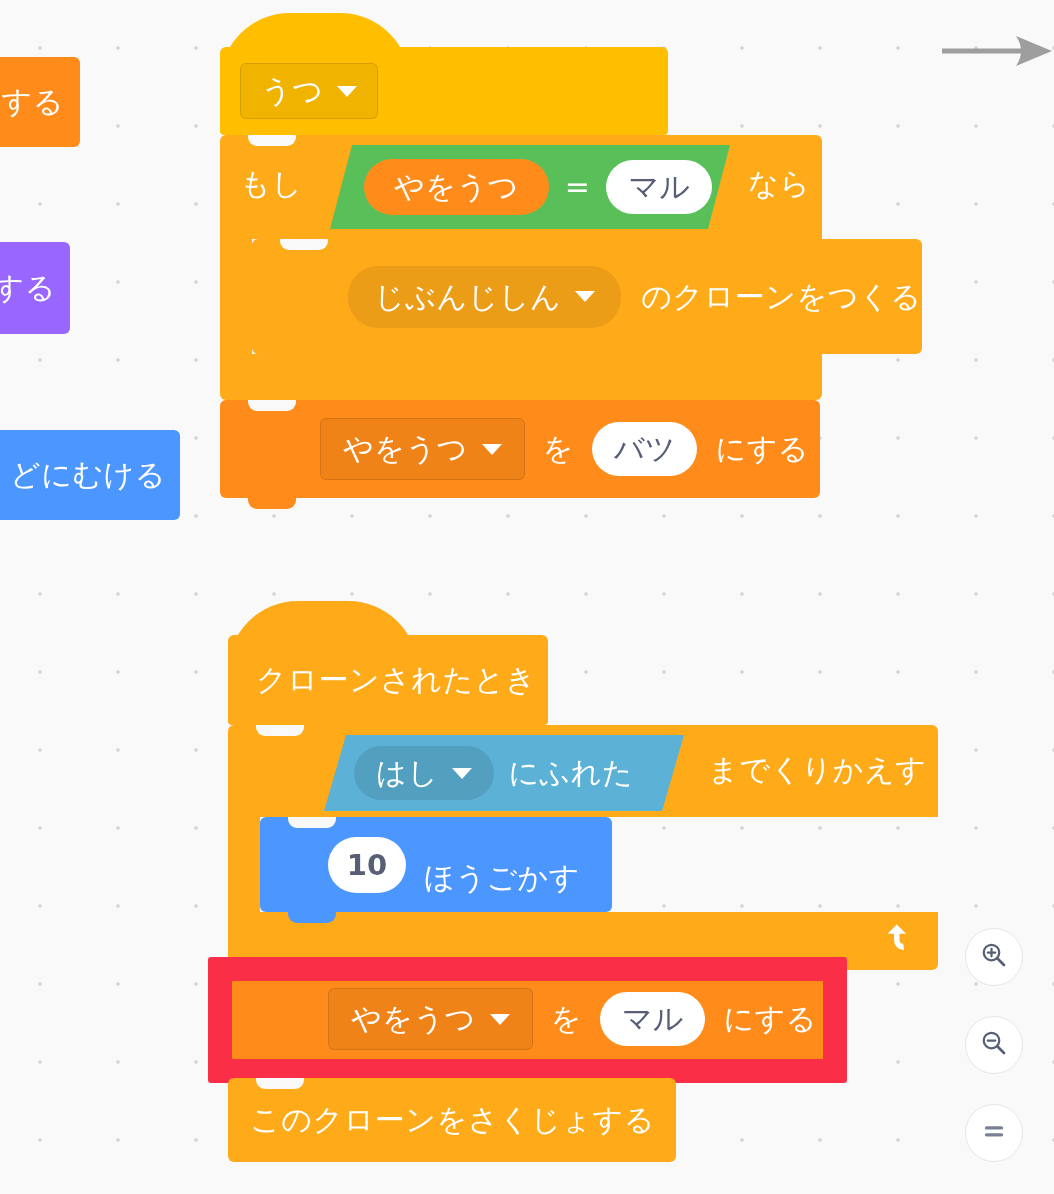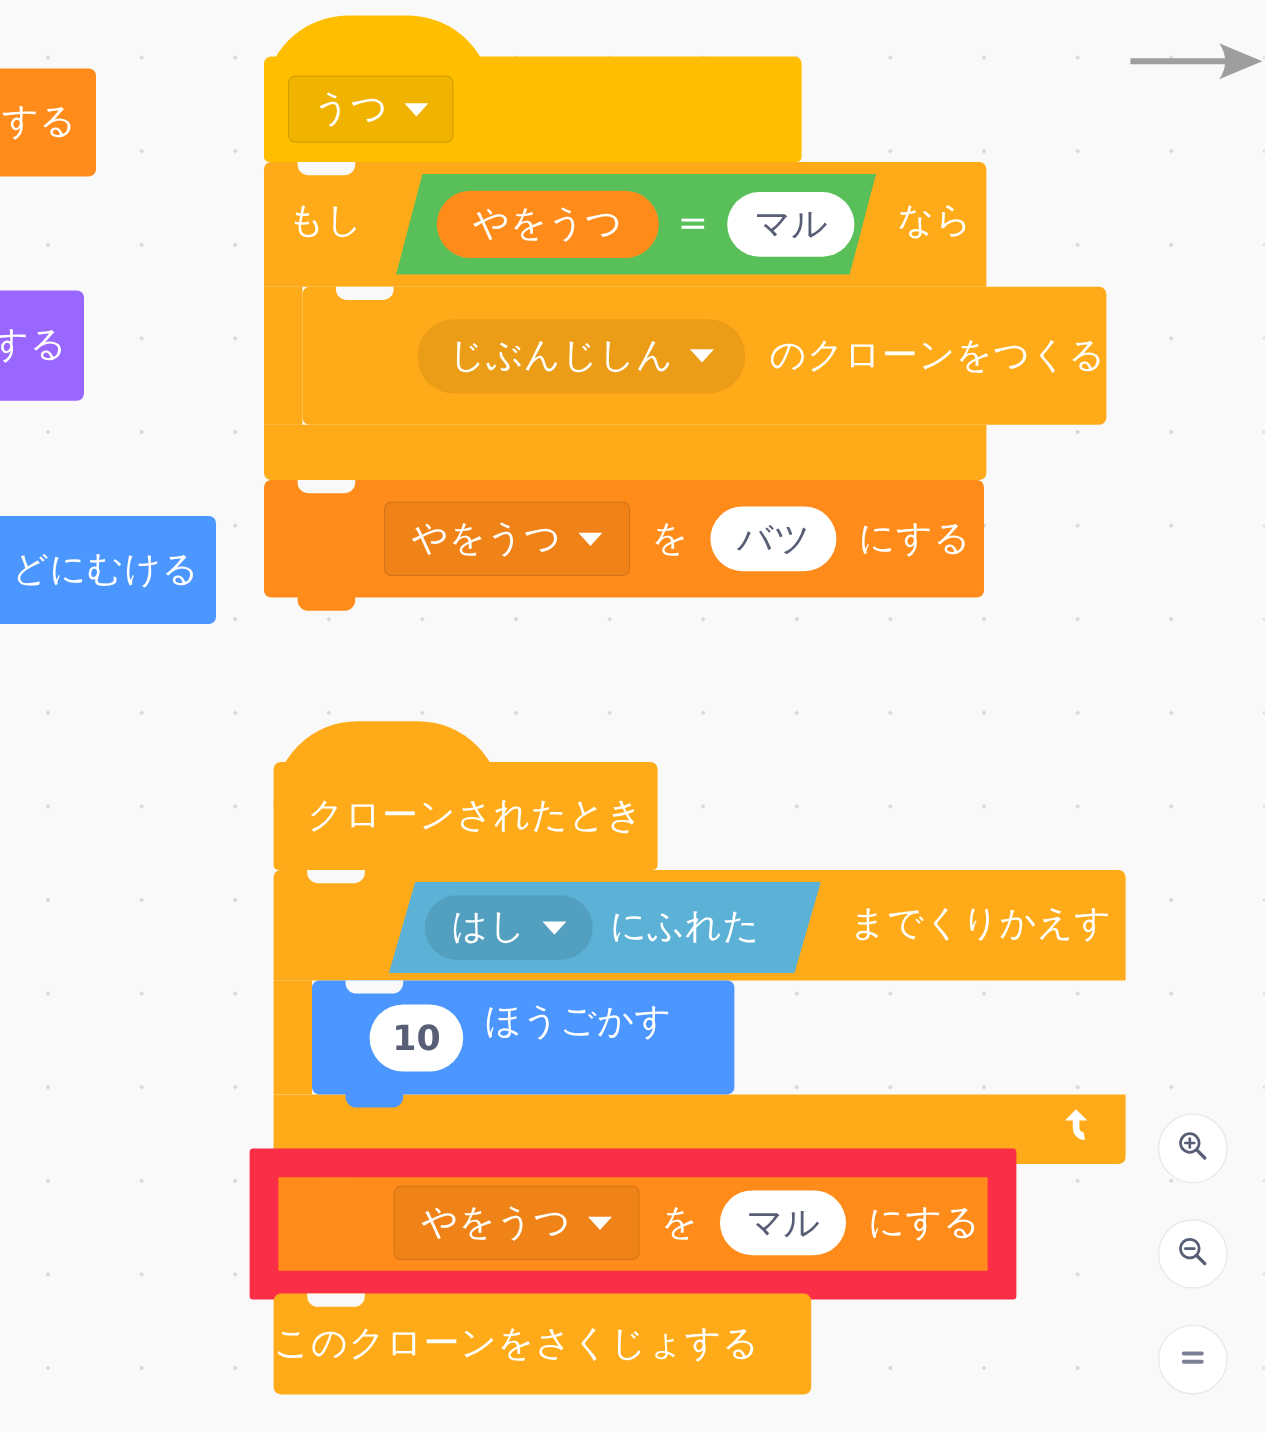--- a/index.html
+++ b/index.html
@@ -267,21 +267,21 @@
       <span style="position:absolute; right:22px; top:6px; width:44px; height:44px;">
         <svg width="44" height="44" viewBox="0 0 24 24">
           <path d="M6.5 17.5 a5.5 5.5 0 0 1 5.5 -5.5 h3.4 v-3.6 l5.1 5.1 -5.1 5.1 v-3.6 h-3.4 a2.0 2.0 0 0 0 -2.0 2.0 z" fill="#FFFFFF" transform="rotate(-90 12 12)"></path>
         </svg>
       </span>
     </div>
 
     <div class="stack c-motion" style="left:32px; top:92px; width:352px; height:95px; border-radius:6px;">
       <div class="notch-top"></div>
       <div class="notch-bottom" style="background:#4C97FF;"></div>
-      <div style="display:flex; align-items:flex-start; padding-left:48px; gap:18px;">
+      <div style="display:flex; align-items:flex-end; padding-left:68px; gap:18px;">
         <span class="oval oval-num">10</span>
         <span class="blk-label">ほうごかす</span>
       </div>
     </div>
   </div>
 
   <div class="stack c-data" style="left:228px; top:970px; width:600px; height:98px;">
     <div class="notch-top" style="background:#FFAB19;"></div>
     <div class="notch-bottom" style="background:#FF8C1A;"></div>
     <div style="display:flex; align-items:center; padding-left:100px; gap:18px;">
@@ -292,21 +292,21 @@
       <span class="blk-label">を</span>
       <span class="oval">マル</span>
       <span class="blk-label">にする</span>
     </div>
   </div>
 
   <div class="redbox" style="left:208px; top:957px; width:639px; height:126px;"></div>
 
   <div class="stack c-control" style="left:228px; top:1078px; width:448px; height:84px; border-radius:6px;">
     <div class="notch-top"></div>
-    <span class="blk-label" style="">このクローンをさくじょする</span>
+    <span class="blk-label" style="padding-left:22px;">このクローンをさくじょする</span>
   </div>
 
   <div class="arrow-annot" style="left:940px; top:32px; width:114px; height:38px;">
     <svg width="114" height="38" viewBox="0 0 114 38">
       <line x1="2" y1="19" x2="82" y2="19" stroke="#9E9E9E" stroke-width="5"></line>
       <path d="M76 4 L112 19 L76 34 Q86 19 76 4 Z" fill="#9E9E9E"></path>
     </svg>
   </div>
 
   <div class="zoombtn" style="left:965px; top:928px;">

